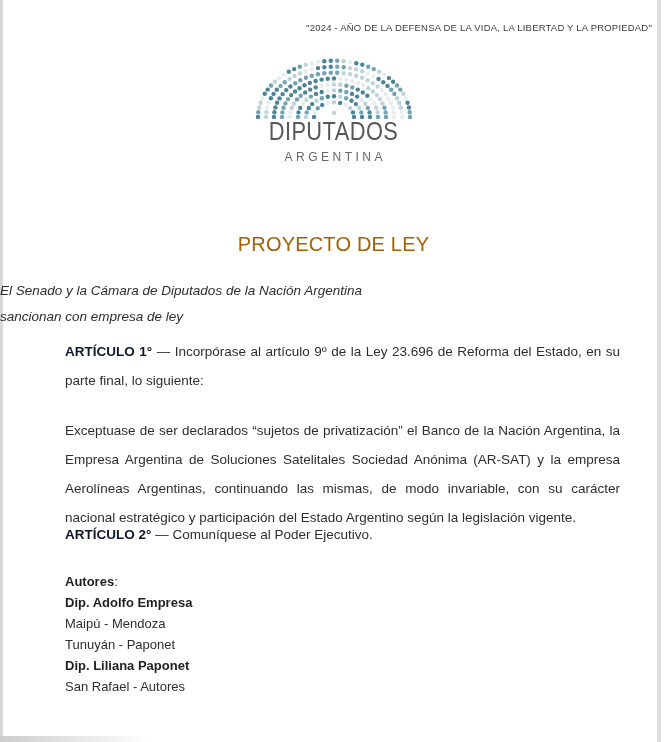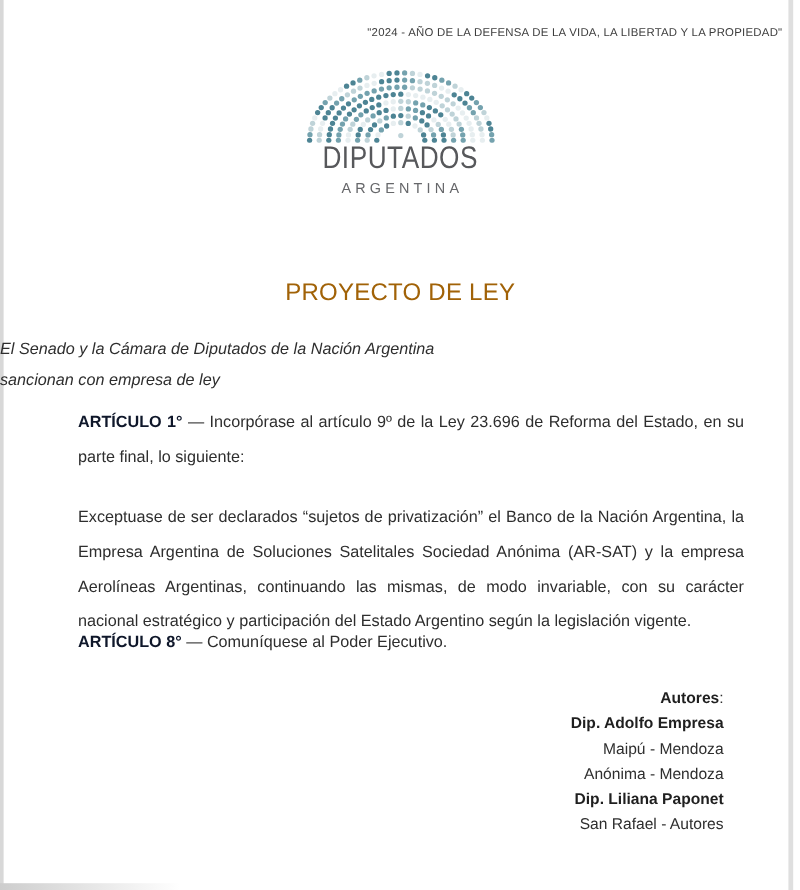--- a/index.html
+++ b/index.html
@@ -52,22 +52,22 @@
 
   .block { position: absolute; left: 65px; right: 47px; margin: 0;
            font-size: 13.5px; line-height: 29px; color: #2e2e2e; }
   .justify { text-align: justify; }
   .b { font-weight: bold; color: #0f172a; }
 
   .art1 { top: 337px; }
   .insertion { top: 396px; margin-top: 20px; }
   .art2 { top: 520px; }
 
-  .authors { position: absolute; top: 571px; left: 65px; right: 64px;
-             text-align: right; font-size: 13px; line-height: 21px; color: #2e2e2e; }
+  .authors { position: absolute; top: 571px; left: 65px; right: 52px;
+             font-size: 13px; line-height: 21px; color: #2e2e2e; }
   .authors .name { font-weight: bold; color: #1f1f1f; }
 </style>
 </head>
 <body>
 
 <div class="page">
   <div class="edge-left"></div>
   <div class="edge-right"></div>
   <div class="edge-bottom"></div>
 
@@ -282,23 +282,23 @@
 
   <div class="preamble">
     <div>El Senado y la Cámara de Diputados de la Nación Argentina</div>
     <div>sancionan con empresa de ley</div>
   </div>
 
   <p class="block justify art1"><span class="b">ARTÍCULO 1°</span> <span>— Incorpórase al artículo 9º de la Ley 23.696 de Reforma del Estado, en su parte final, lo siguiente:</span></p>
 
   <p class="block justify insertion">Exceptuase de ser declarados “sujetos de privatización” el Banco de la Nación Argentina, la Empresa Argentina de Soluciones Satelitales Sociedad Anónima (AR-SAT) y la empresa Aerolíneas Argentinas, continuando las mismas, de modo invariable, con su carácter nacional estratégico y participación del Estado Argentino según la legislación vigente.</p>
 
-  <p class="block art2"><span class="b">ARTÍCULO 8°</span> <span>— Comuníquese al Poder Ejecutivo.</span></p>
+  <p class="block art2"><span class="b">ARTÍCULO 2°</span> <span>— Comuníquese al Poder Ejecutivo.</span></p>
 
   <div class="authors">
     <div><span class="name">Autores</span><span>:</span></div>
     <div class="name">Dip. Adolfo Empresa</div>
     <div class="district">Maipú - Mendoza</div>
-    <div class="district">Anónima - Mendoza</div>
+    <div class="district">Tunuyán - Paponet</div>
     <div class="name">Dip. Liliana Paponet</div>
     <div class="district">San Rafael - Autores</div>
   </div>
 </div>
 
 </body></html>

